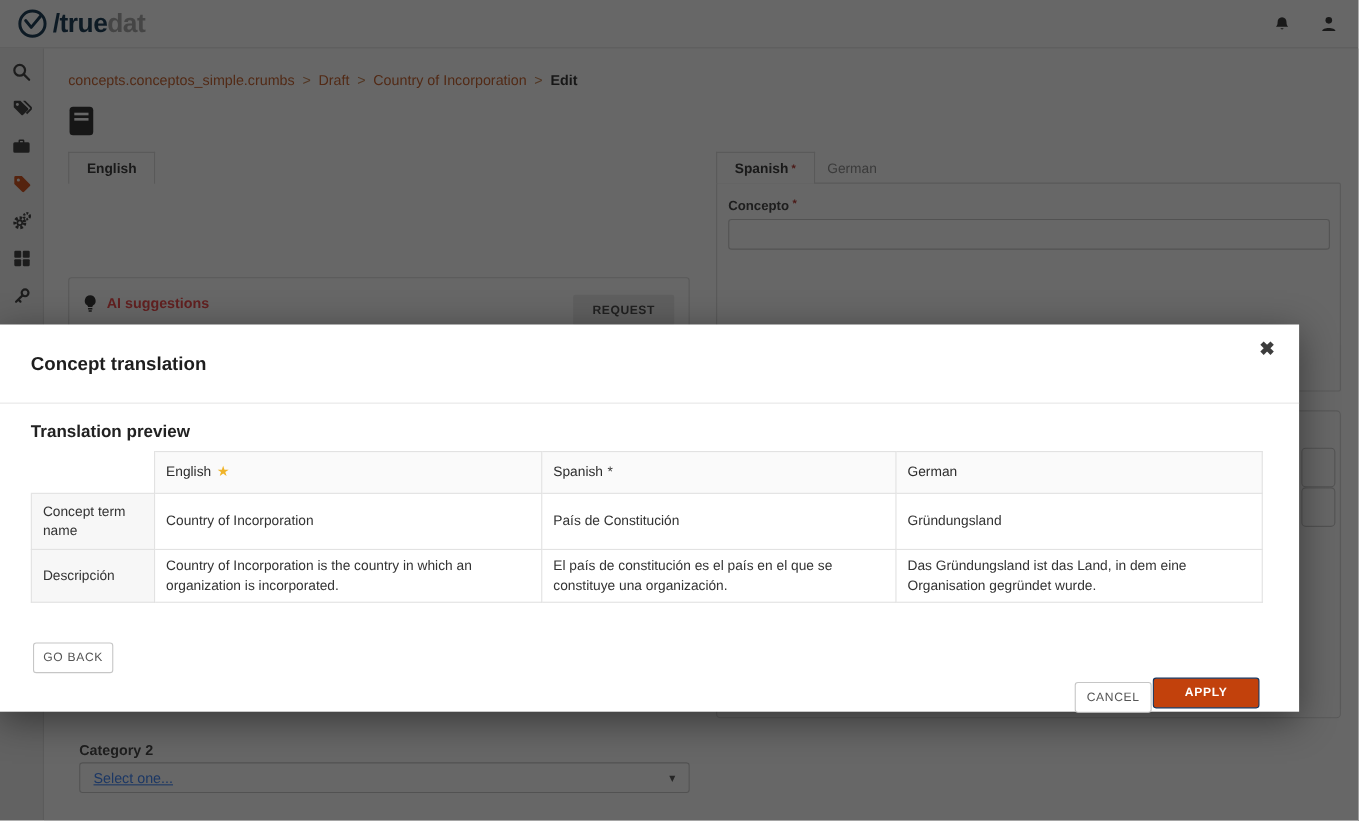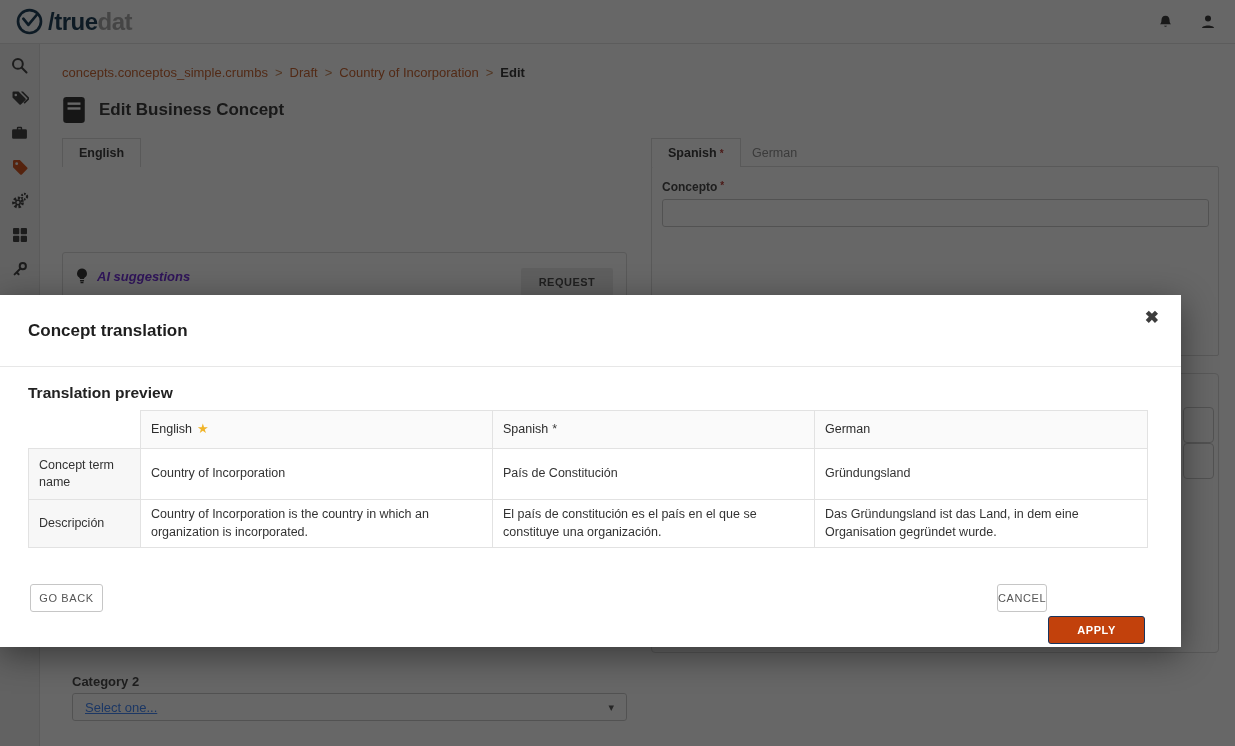--- a/index.html
+++ b/index.html
@@ -40,21 +40,21 @@
   #panel-en { left:62px; top:166px; width:565px; height:79px; }
   #panel-es { left:651px; top:166px; width:568px; height:190px; }
   #panel-basic { left:651px; top:373px; width:568px; height:280px; border-radius:4px; }
   .field-label { position:absolute; left:10px; top:13px; font-size:12px; font-weight:bold; color:#3f3f3f; }
   .text-input { position:absolute; left:10px; top:32px; height:28px; border:1px solid #c9c9c9; border-radius:3px; font-size:13px; color:#555; padding:0 12px; font-family:inherit; background:#fff; }
   #term-input { width:545px; }
   #concepto-input { width:547px; }
 
   
   .ai-box { position:absolute; left:62px; top:252px; width:565px; height:96px; border:1px solid #d9d9d9; border-radius:3px; background:#fff; }
-  .ai-head { position:absolute; left:13px; top:15px; display:flex; gap:9px; align-items:flex-end; font-size:13px; font-weight:bold; color:#6d28d9;font-style:italic; }
+  .ai-head { position:absolute; left:13px; top:15px; display:flex; gap:9px; align-items:flex-start; font-size:13px; font-weight:bold; color:#ef4444; }
   .request-btn { position:absolute; left:458px; top:15px; width:92px; height:28px; background:#ebebeb; border:none; border-radius:2px; font-size:11px; font-weight:bold; color:#454545; letter-spacing:0.5px; cursor:pointer; font-family:inherit; }
 
   .peek-btn { position:absolute; width:31px; height:36px; background:#fff; border:1px solid #c9c9c9; border-radius:4px; cursor:pointer; }
   #peek1 { left:1183px; top:407px; }
   #peek2 { left:1183px; top:443px; }
 
   
   .cat-label { position:absolute; left:72px; top:674px; font-size:13px; font-weight:bold; color:#404040; }
   .select { position:absolute; left:72px; top:693px; width:555px; height:28px; border:1px solid #c9c9c9; border-radius:3px; display:flex; align-items:center; justify-content:space-between; padding:0 12px; background:#fff; cursor:pointer; }
   .select-placeholder { color:#3b82f6; font-size:13px;text-decoration:underline; }
@@ -76,21 +76,21 @@
   .preview-table tbody th { background:#f7f7f7; color:#333; }
   .preview-table tbody tr:nth-child(1) { height:51px; }
   .preview-table tbody tr:nth-child(2) { height:33px; }
   .star { color:#f0b429; font-size:13px; margin-left:5px; }
   .th-req { color:#3c3c3c; margin-left:4px; }
 
   .btn { position:absolute; top:289px; height:28px; border-radius:3px; font-size:11px; letter-spacing:0.6px; cursor:pointer; font-family:inherit; }
   .btn-outline { background:#fff; border:1px solid #c6c6c6; color:#555; }
   .btn-primary { background:#c2410c; border:1px solid #17355e; color:#fff; font-weight:bold;margin-top:32px; }
   #go-back-btn { left:30px; width:73px; }
-  #cancel-btn { right:134px; width:50px; }
+  #cancel-btn { right:134px; width:70px;margin-top:36px; }
   #apply-btn { right:36px; width:97px; }
 </style>
 </head>
 <body>
 
 <div class="app">
 
   <header class="topbar">
     <div class="logo">
       <svg width="27" height="27" viewBox="0 0 24 24" fill="none" stroke="#14364f" stroke-width="2.4" stroke-linecap="round" stroke-linejoin="round">
@@ -166,21 +166,20 @@
   <nav class="breadcrumb">
     <span class="crumb-link">concepts.conceptos_simple.crumbs</span><span class="crumb-sep">&gt;</span><span class="crumb-link">Draft</span><span class="crumb-sep">&gt;</span><span class="crumb-link">Country of Incorporation</span><span class="crumb-sep">&gt;</span><span class="crumb-current">Edit</span>
   </nav>
 
   <div class="page-title-row">
     <svg width="24" height="28" viewBox="0 0 22 26" fill="#2b2b2b">
         <rect x="1" y="1" width="20" height="24" rx="3"></rect>
         <rect x="5" y="6" width="12" height="2.2" fill="#fff"></rect>
         <rect x="5" y="10.5" width="12" height="2.2" fill="#fff"></rect>
       </svg>
-    <h1 class="page-title">Edit Business Concept</h1>
   </div>
 
   <div class="tab active" id="tab-english">
     <span>English</span>
   </div>
 
   <div class="tab active" id="tab-spanish">
     <span>Spanish</span>
       <span class="req">*</span>
   </div>

